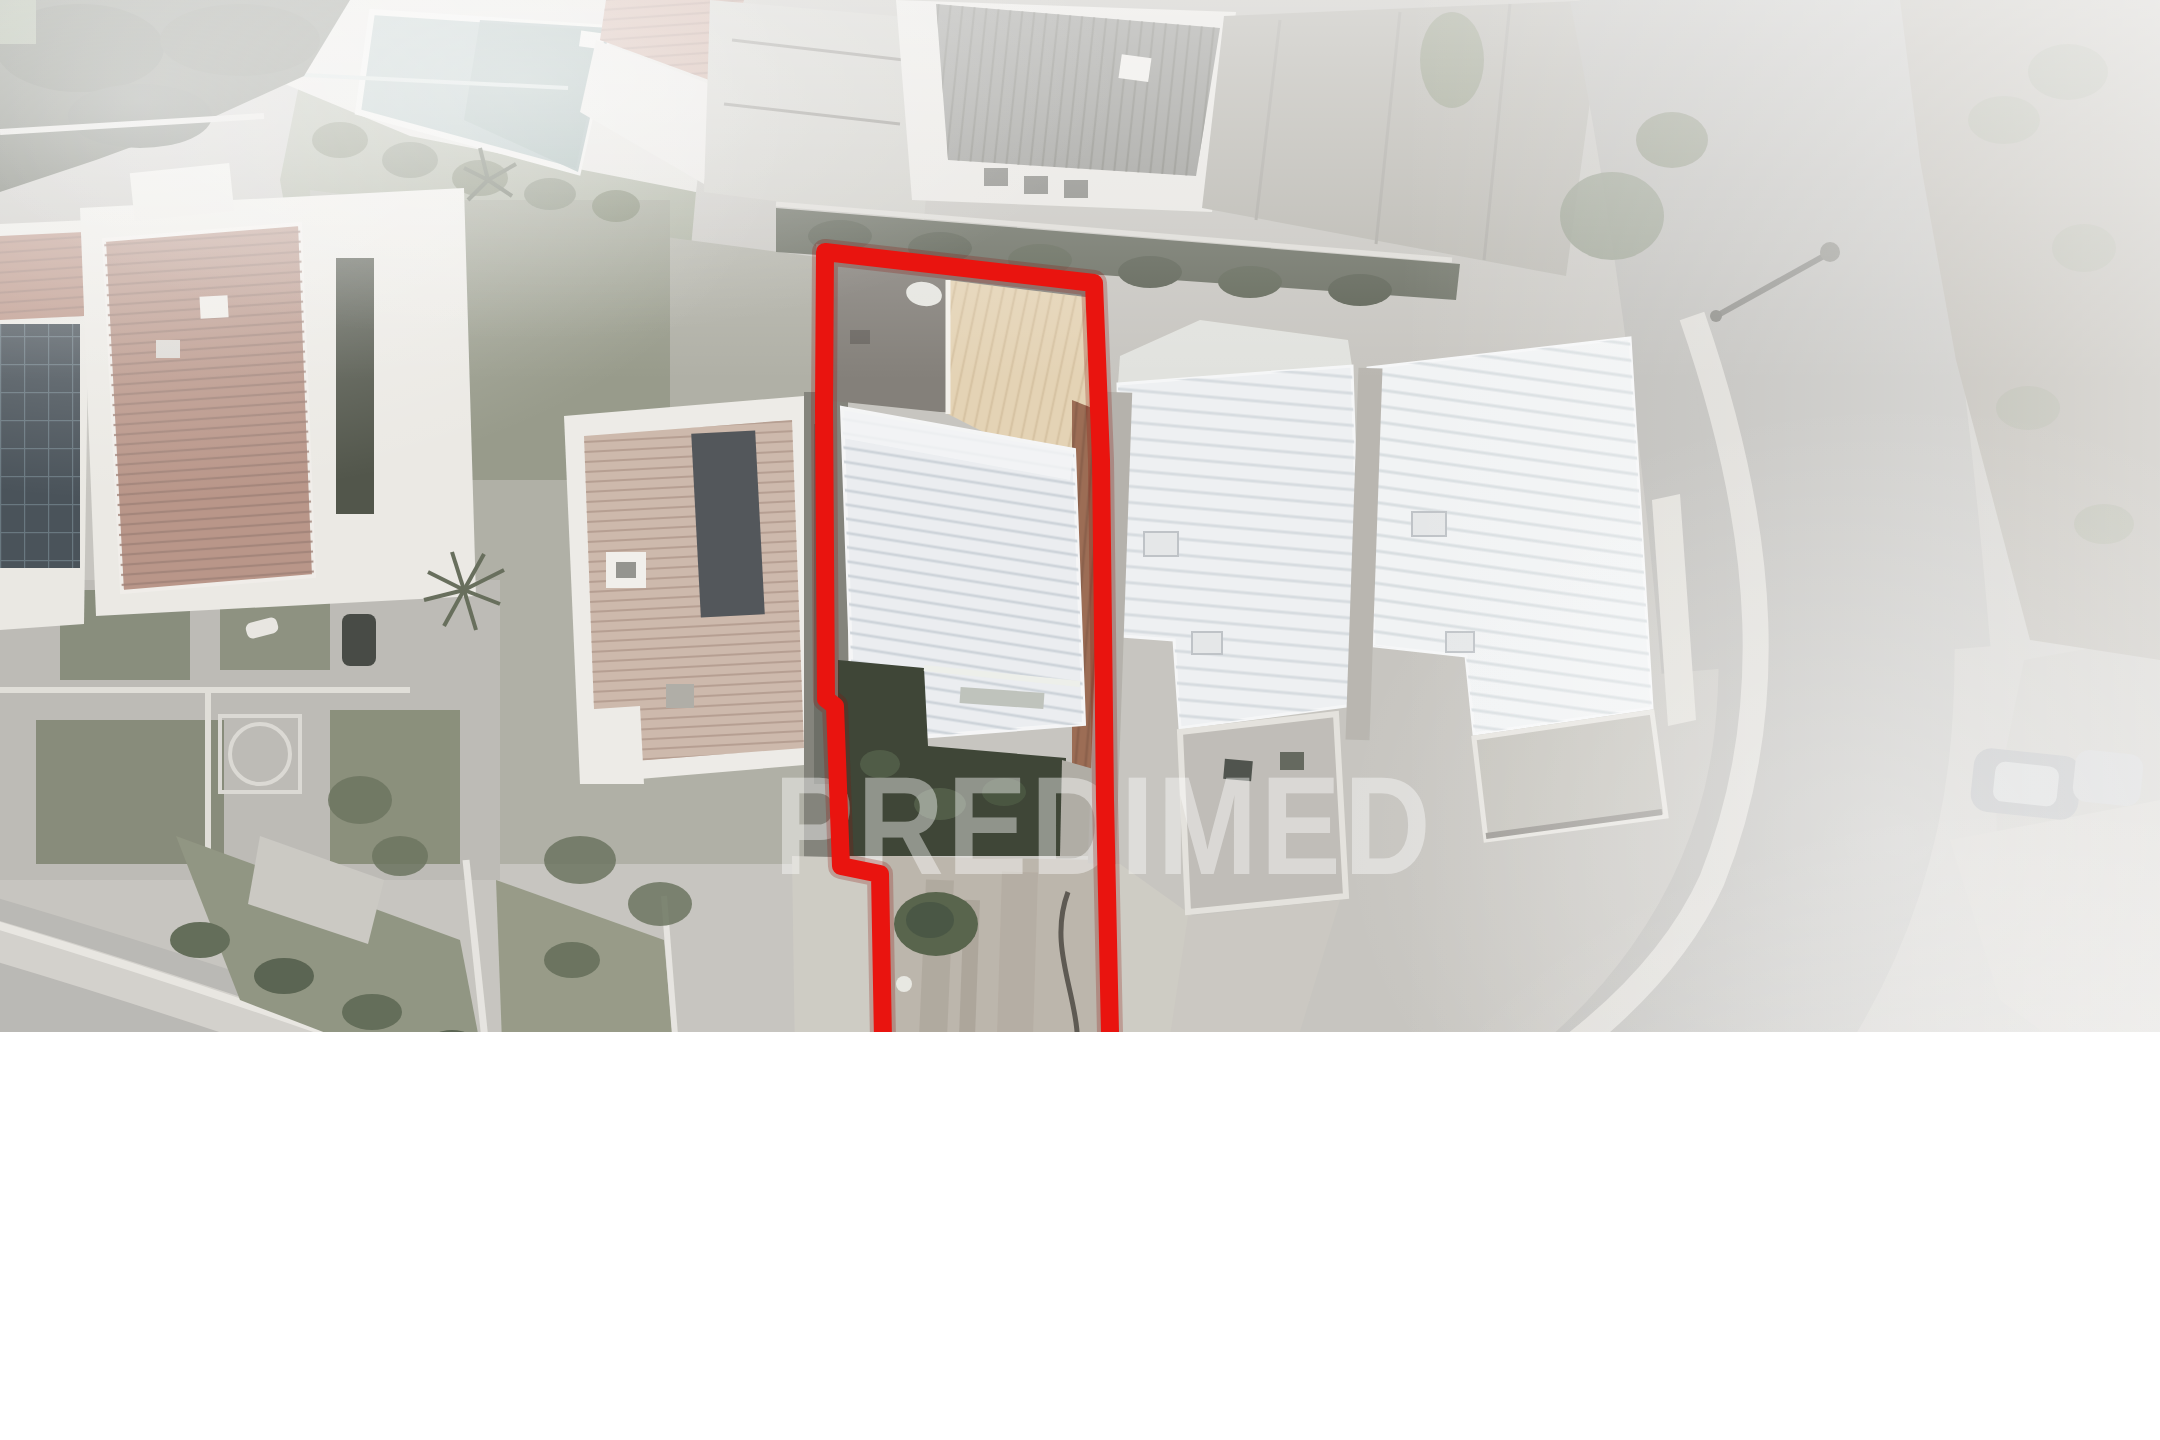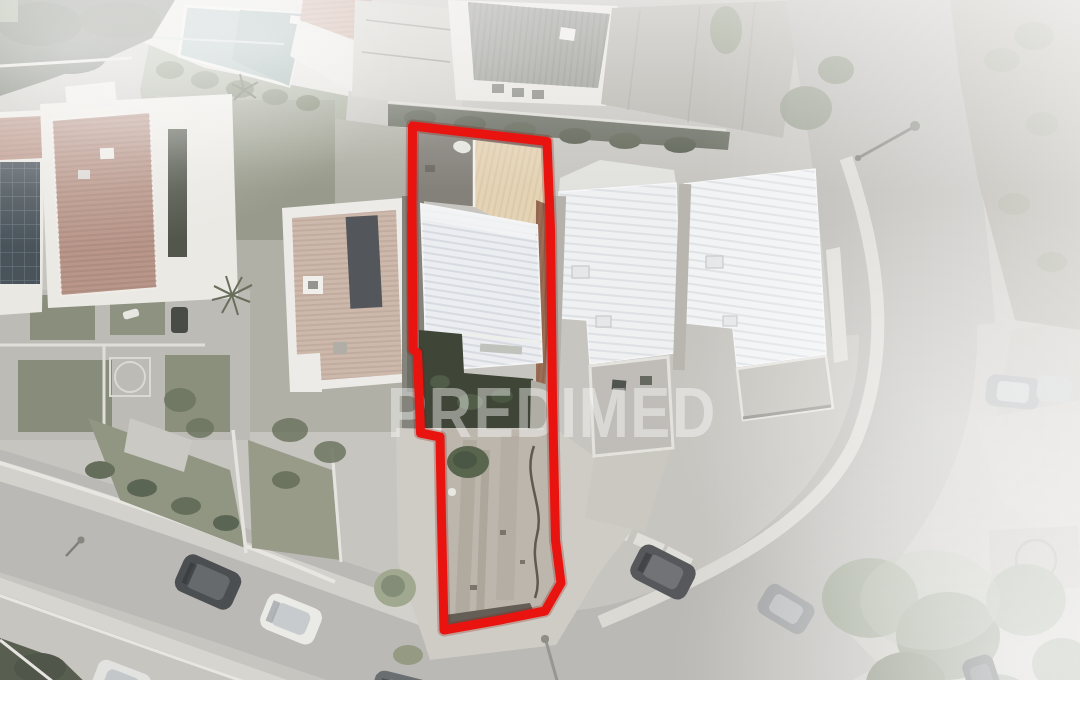--- a/index.html
+++ b/index.html
@@ -1,16 +1,16 @@
 <!DOCTYPE html>
 <html><head>
 <meta charset="utf-8">
 <style>
   html,body{margin:0;padding:0;background:#ffffff;}
-  .stage{width:1080px;height:680px;overflow:hidden;position:relative;
+  .stage{width:1080px;height:516px;overflow:hidden;position:relative;
          font-family:"Liberation Sans",sans-serif;}
   svg{display:block;}
   .wm{font-family:"Liberation Sans",sans-serif;font-weight:bold;letter-spacing:2px;}
 </style>
 </head>
 <body>
 
 <div class="stage">
 <svg width="1080" height="720" viewBox="0 0 1080 720">
   <defs>

